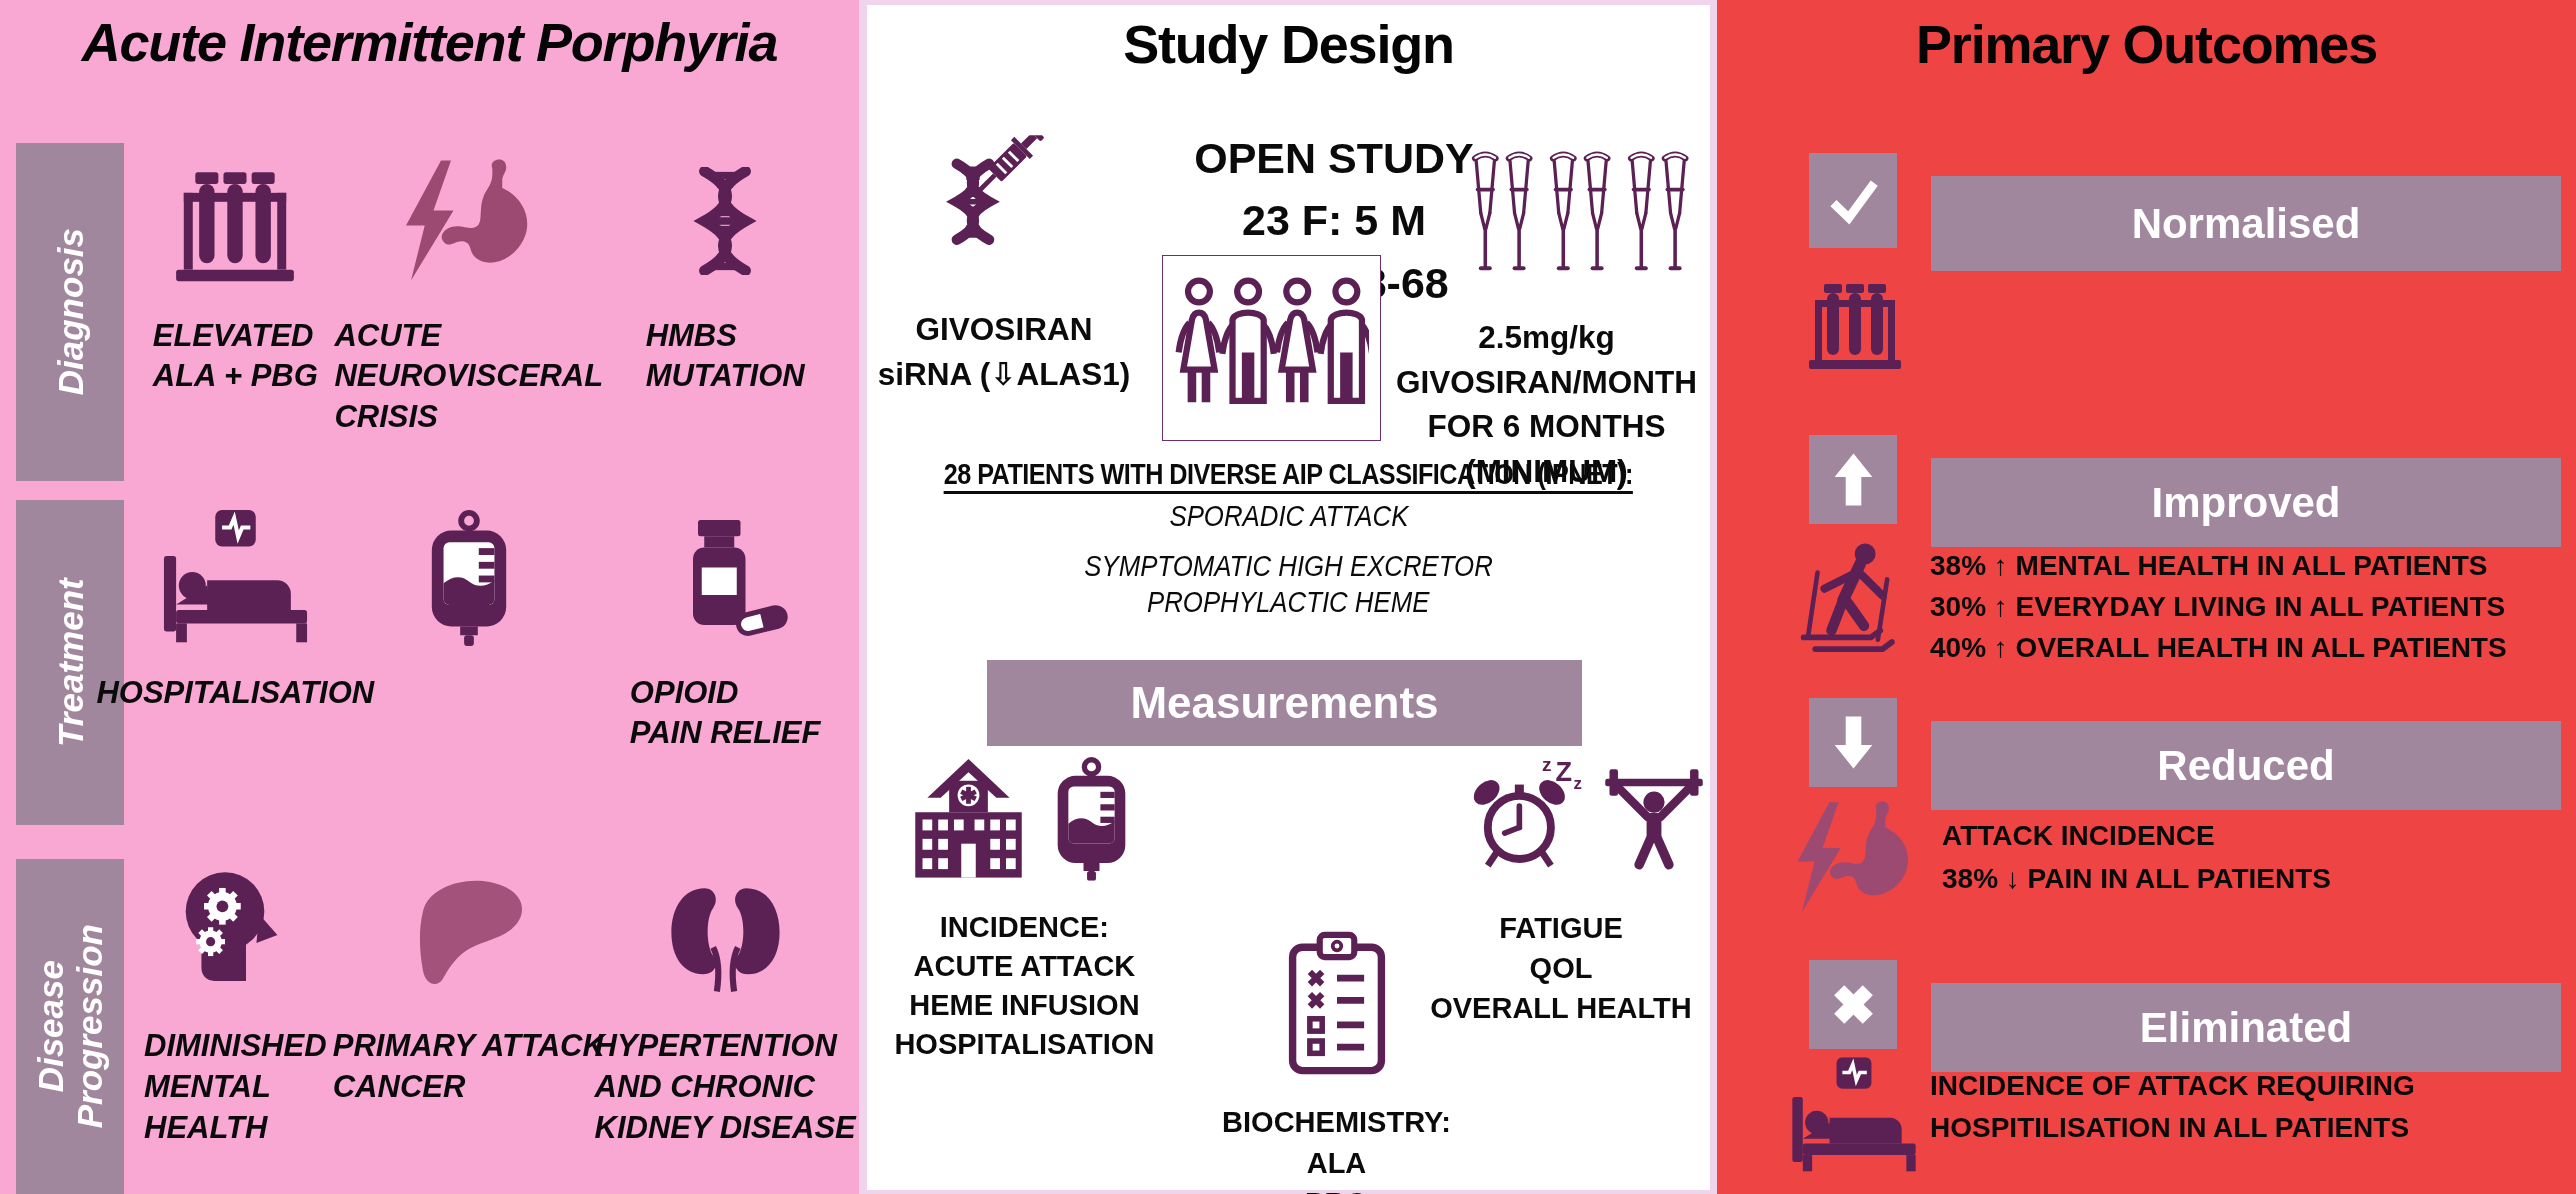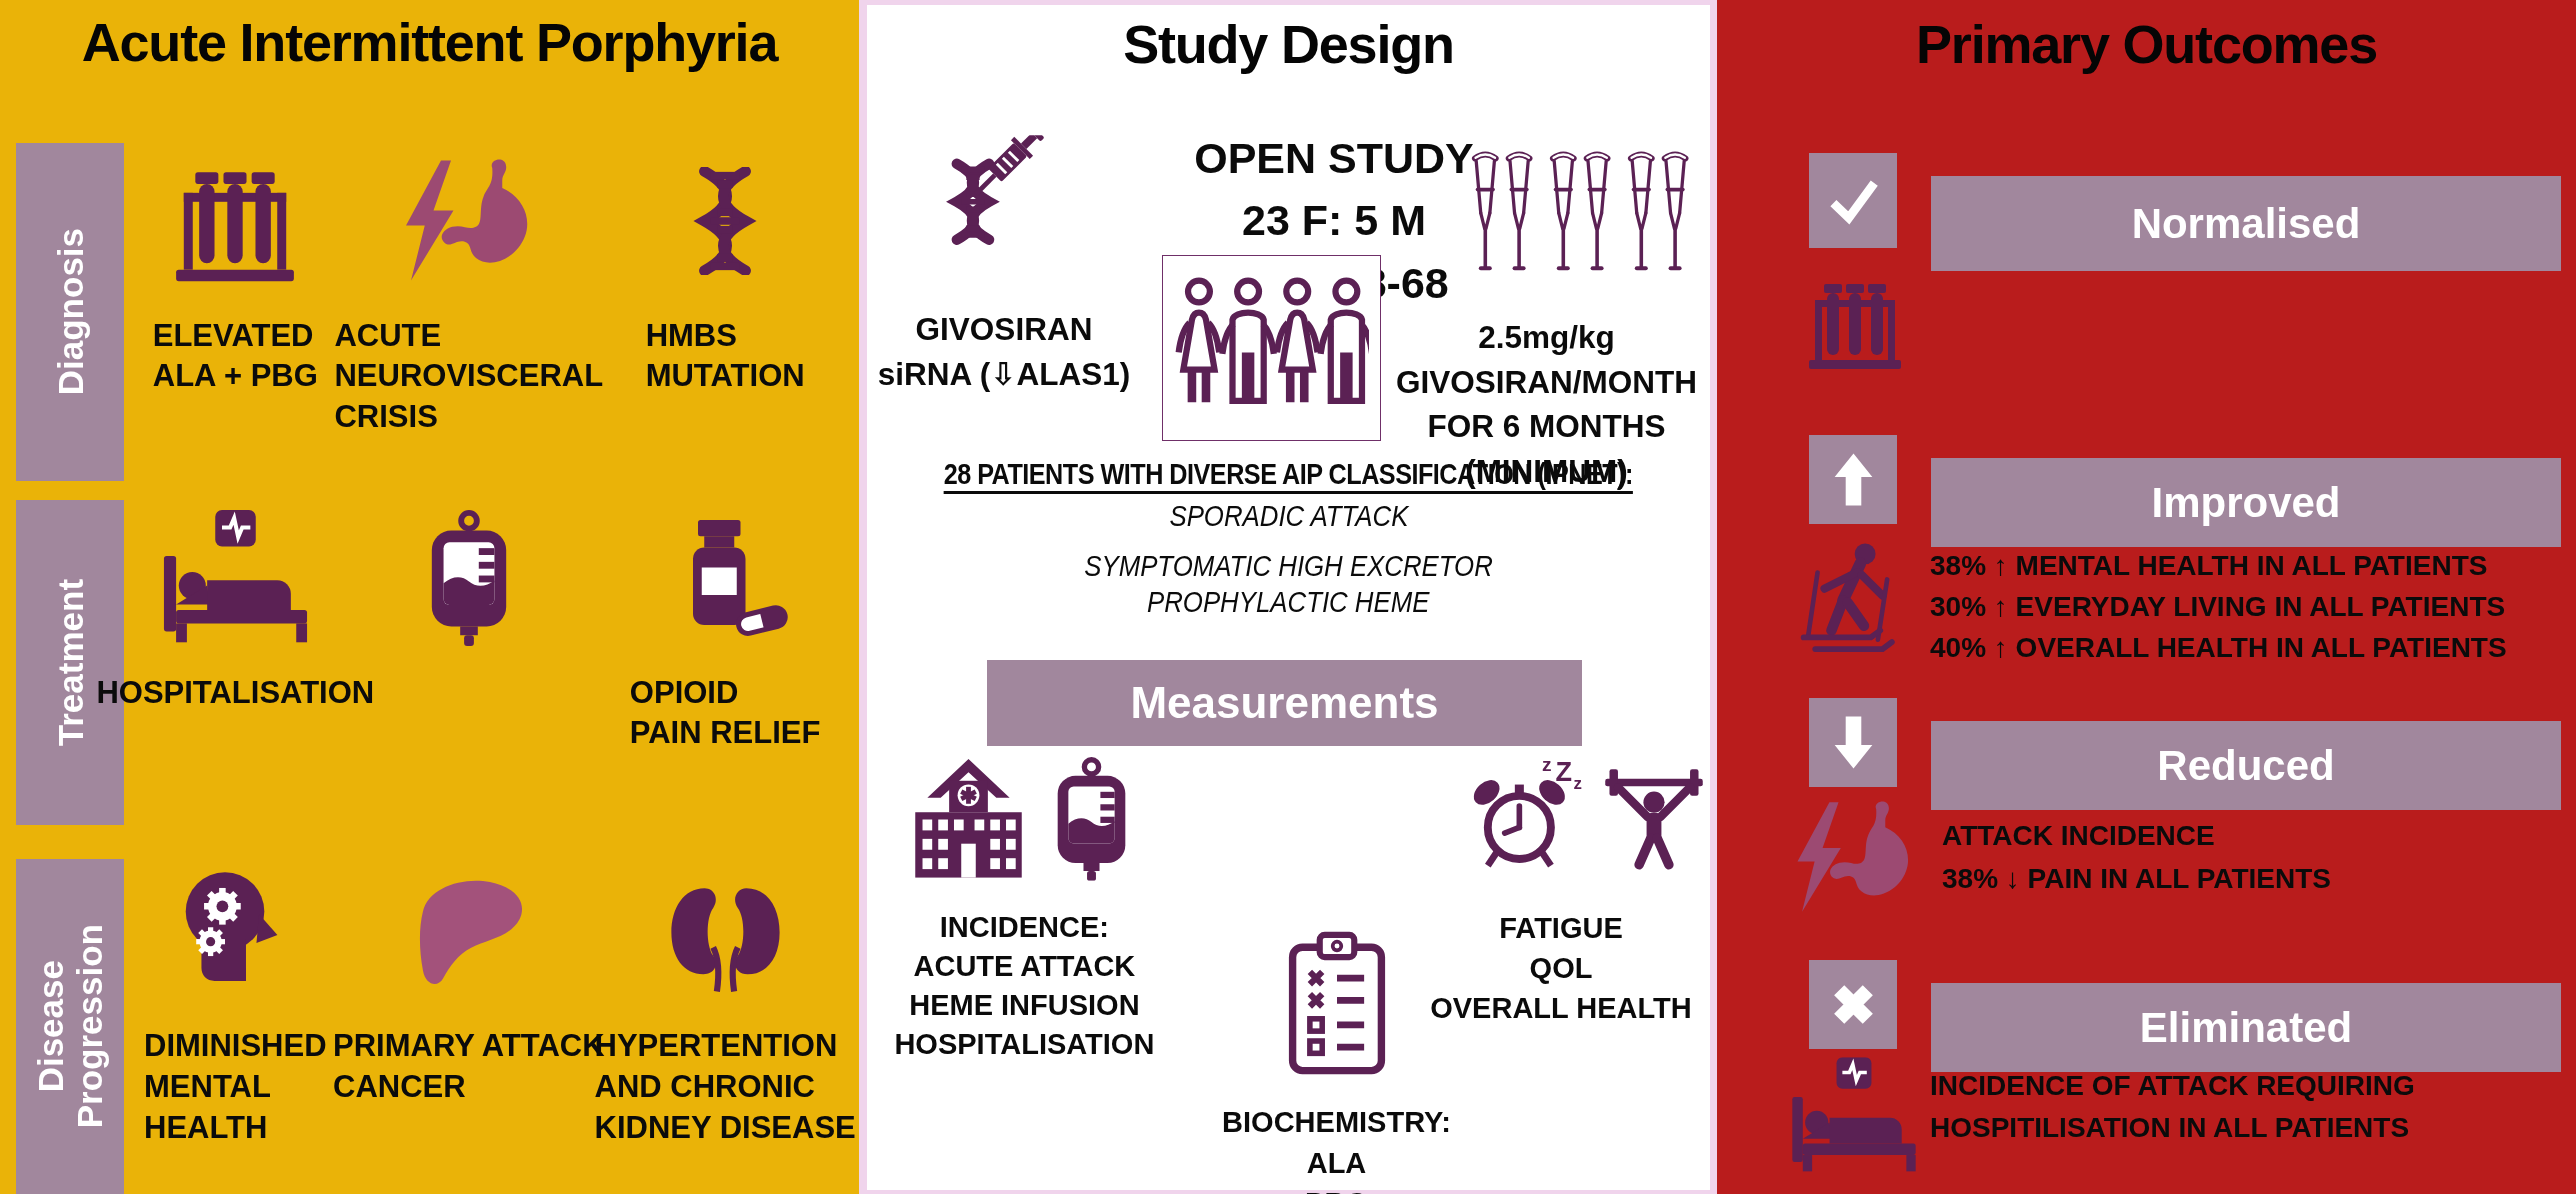--- a/index.html
+++ b/index.html
@@ -1,23 +1,23 @@
 <!DOCTYPE html>
 <html style="font-size:9.3px"><head>
 <meta charset="utf-8">
 <style>
   html,body{margin:0;padding:0;background:#eff1f0;}
   #root{position:relative;width:2576px;height:1195px;overflow:hidden;
         font-family:"Liberation Sans","DejaVu Sans",sans-serif;color:#0b0b0b;}
   svg{display:block;}
   .panel{position:absolute;top:0;height:1195px;}
-  .p-left{left:0;width:859px;background:#eab308;}
+  .p-left{left:0;width:859px;background:#f9a8d4;font-style:italic;}
   .p-mid{left:859px;width:859px;background:#ffffff;box-sizing:border-box;
          border:5.8px solid #f0d4ec;border-left-width:8.2px;border-right-width:8.2px;}
-  .p-right{left:1717px;width:859px;background:#b91c1c;}
+  .p-right{left:1717px;width:859px;background:#ef4444;}
   .ptitle{position:absolute;left:0;right:0;margin:0;text-align:center;
           font-size:54px;font-weight:700;letter-spacing:-1.2px;color:#050505;}
   
   .lrow{position:absolute;left:0;right:0;display:flex;}
   .band{flex:none;width:108px;margin-left:16.3px;background:#a1879d;
         display:flex;align-items:center;justify-content:center;}
   .band-label{color:#fff;font-weight:700;font-size:35px;line-height:1.12;
               white-space:pre-line;text-align:center;transform:rotate(-90deg);}
   .items{flex:1;display:grid;grid-template-columns:222px 245px 1fr;}
   .item{display:flex;flex-direction:column;align-items:center;}

